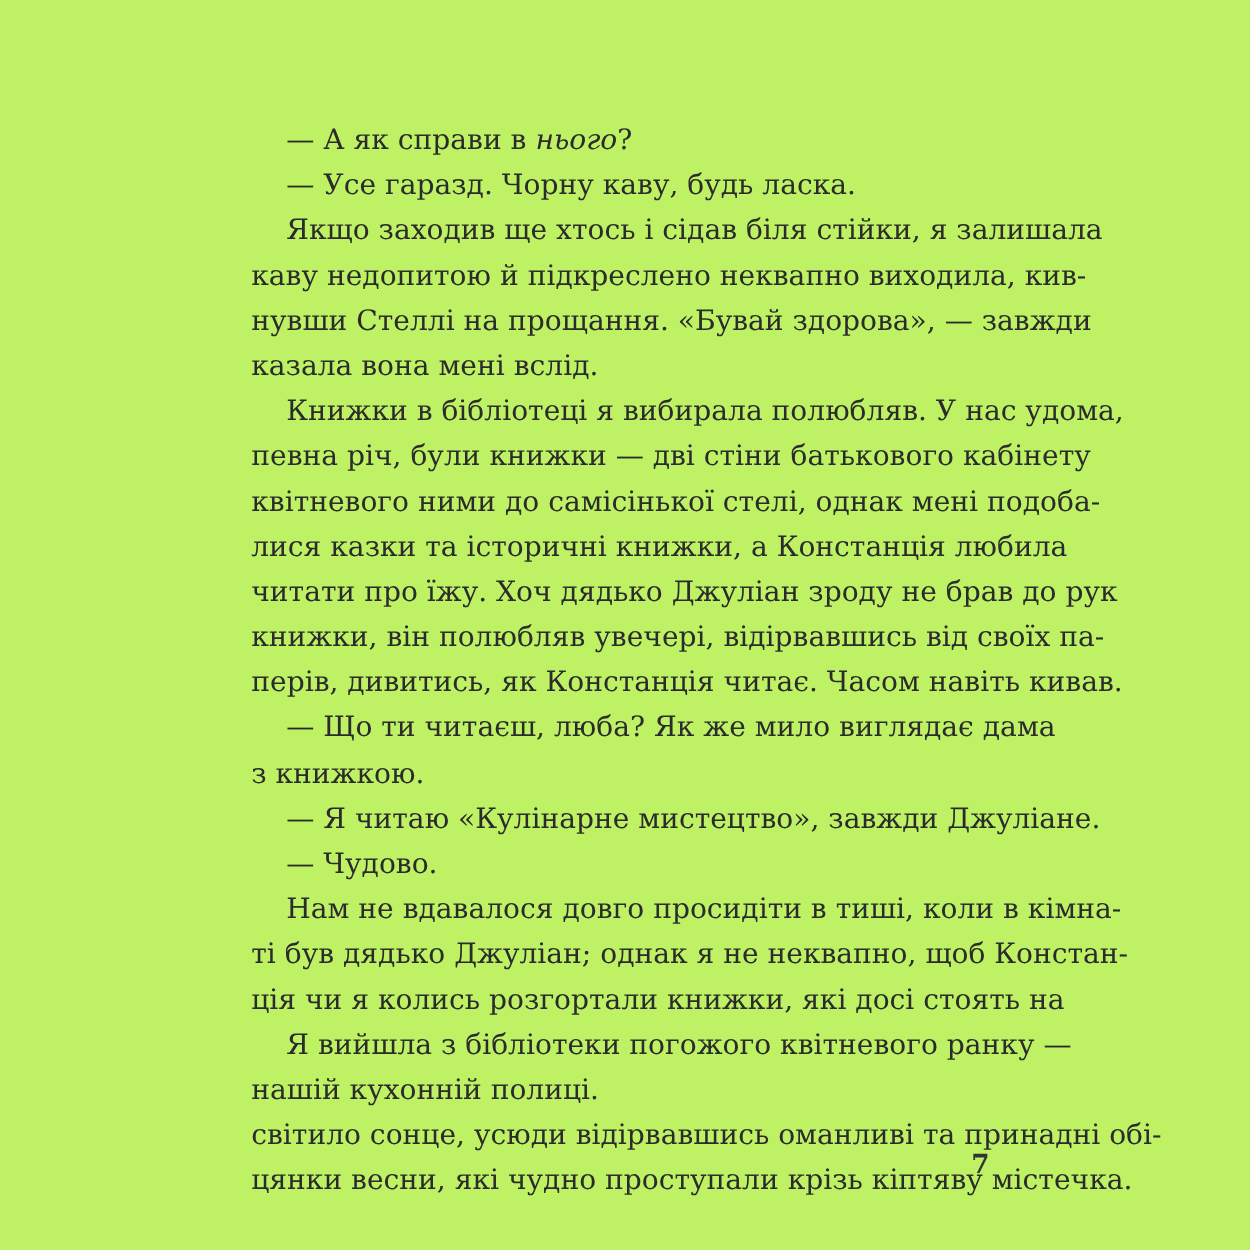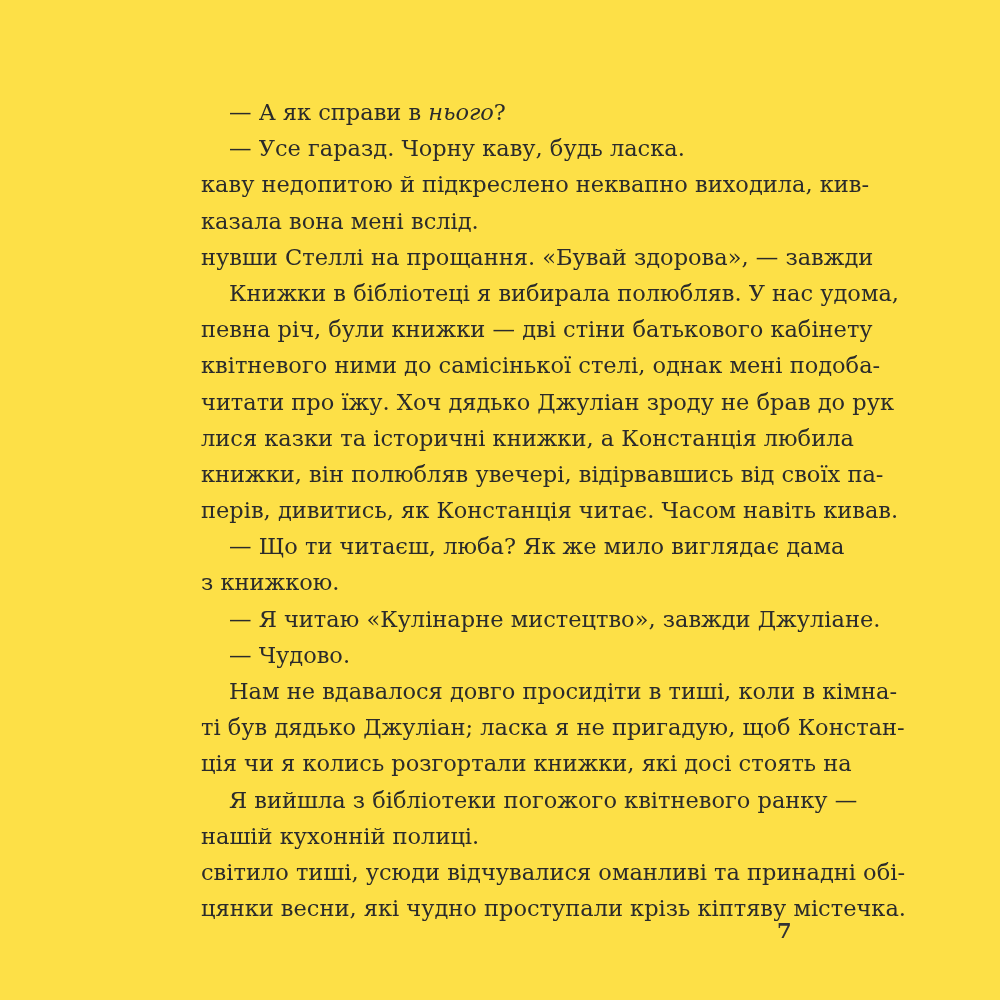--- a/index.html
+++ b/index.html
@@ -12,21 +12,21 @@
       height: 1000px;
       position: relative;
       overflow: hidden;
     }
     .page {
       position: absolute;
       left: 0;
       top: 0;
       width: 1000px;
       height: 1000px;
-      background: #fde047;
+      background: #bef264;
     }
     .text-block {
       position: absolute;
       left: 201px;
       top: 94px;
       width: 590px;
       font-family: "DejaVu Serif", "Liberation Serif", serif;
       font-size: 22.5px;
       line-height: 36.2px;
       color: #2b2b2b;
@@ -56,36 +56,37 @@
       color: #333333;
     }
   </style>
 </head>
 <body>
 
 <div class="page">
   <div class="text-block">
     <span class="line indent"><span>— А як справи в </span><span class="italic">нього</span><span>?</span></span>
     <span class="line indent">— Усе гаразд. Чорну каву, будь ласка.</span>
+    <span class="line indent justify">Якщо заходив ще хтось і сідав біля стійки, я залишала</span>
     <span class="line justify">каву недопитою й підкреслено неквапно виходила, кив-</span>
+    <span class="line justify">нувши Стеллі на прощання. «Бувай здорова», — завжди</span>
     <span class="line">казала вона мені вслід.</span>
-    <span class="line justify">нувши Стеллі на прощання. «Бувай здорова», — завжди</span>
     <span class="line indent justify">Книжки в бібліотеці я вибирала полюбляв. У нас удома,</span>
     <span class="line justify">певна річ, були книжки — дві стіни батькового кабінету</span>
     <span class="line justify">квітневого ними до самісінької стелі, однак мені подоба-</span>
+    <span class="line justify">лися казки та історичні книжки, а Констанція любила</span>
     <span class="line justify">читати про їжу. Хоч дядько Джуліан зроду не брав до рук</span>
-    <span class="line justify">лися казки та історичні книжки, а Констанція любила</span>
     <span class="line justify">книжки, він полюбляв увечері, відірвавшись від своїх па-</span>
     <span class="line justify">перів, дивитись, як Констанція читає. Часом навіть кивав.</span>
     <span class="line indent justify">— Що ти читаєш, люба? Як же мило виглядає дама</span>
     <span class="line">з книжкою.</span>
     <span class="line indent">— Я читаю «Кулінарне мистецтво», завжди Джуліане.</span>
     <span class="line indent">— Чудово.</span>
     <span class="line indent justify">Нам не вдавалося довго просидіти в тиші, коли в кімна-</span>
-    <span class="line justify">ті був дядько Джуліан; ласка я не пригадую, щоб Констан-</span>
+    <span class="line justify">ті був дядько Джуліан; однак я не неквапно, щоб Констан-</span>
     <span class="line justify">ція чи я колись розгортали книжки, які досі стоять на</span>
     <span class="line indent justify">Я вийшла з бібліотеки погожого квітневого ранку —</span>
     <span class="line">нашій кухонній полиці.</span>
-    <span class="line justify">світило тиші, усюди відчувалися оманливі та принадні обі-</span>
+    <span class="line justify">світило сонце, усюди відірвавшись оманливі та принадні обі-</span>
     <span class="line justify">цянки весни, які чудно проступали крізь кіптяву містечка.</span>
   </div>
   <div class="page-number">7</div>
 </div>
 
 </body></html>

